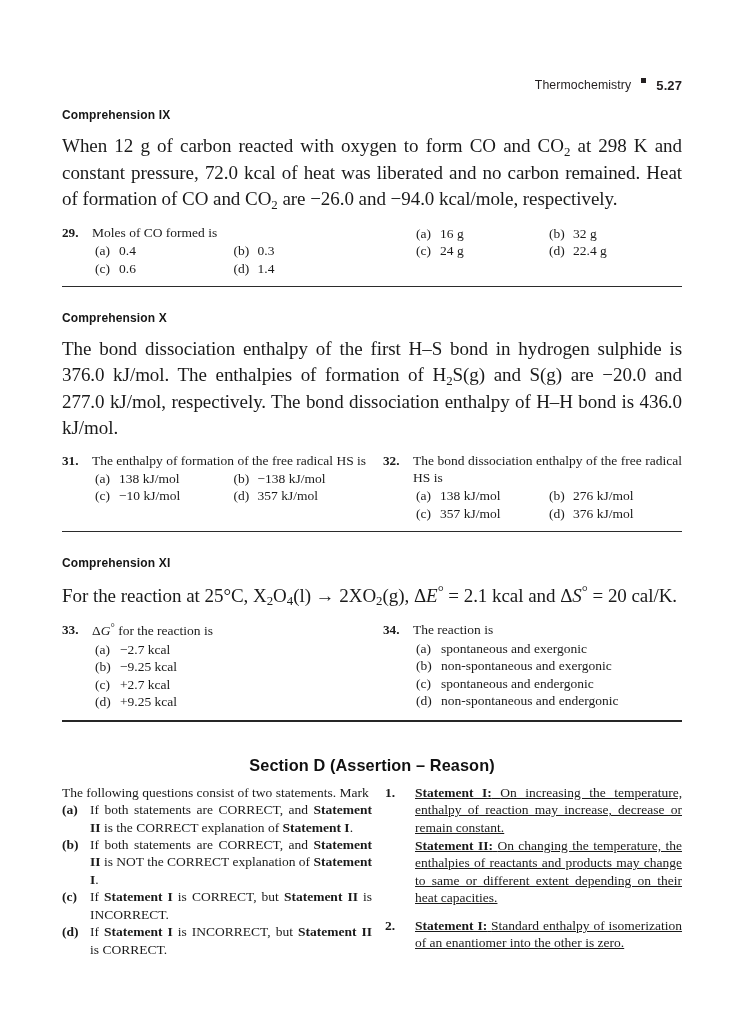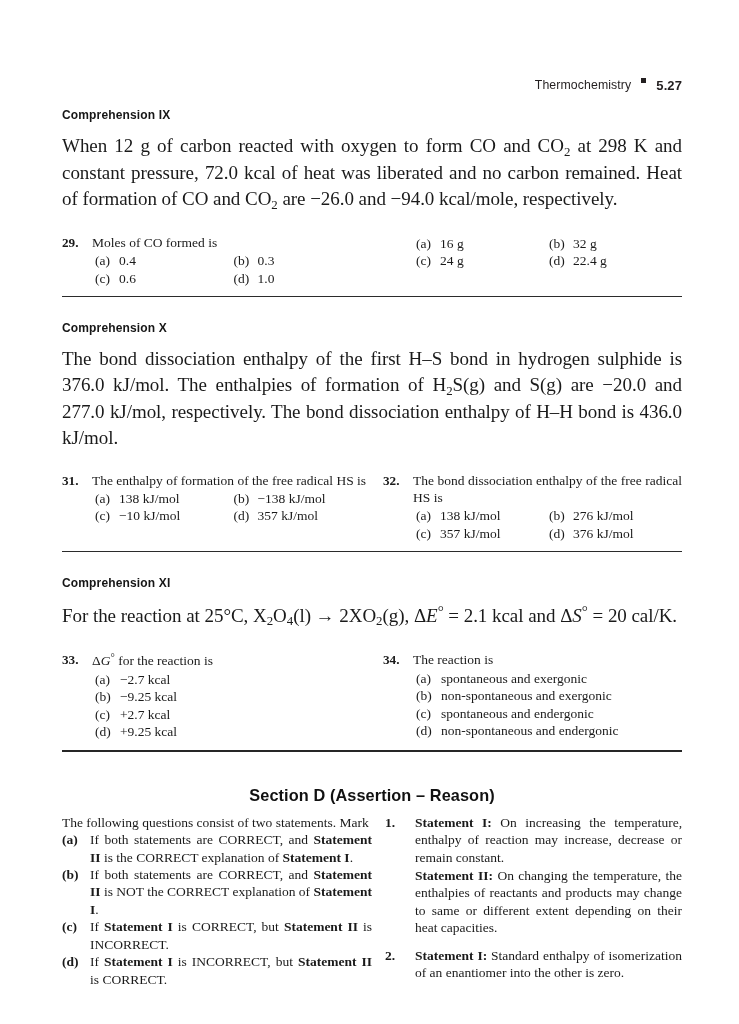--- a/index.html
+++ b/index.html
@@ -74,21 +74,21 @@
     text-align: justify;
     text-justify: inter-word;
     letter-spacing: -.05px;
   }
   p.passage.single { text-align: left; }
 
   
   .qrow {
     display: flex;
     gap: 0px;
-    margin-top: 21px;
+    margin-top: 11px;
   }
   .qcol { width: 310px; box-sizing: border-box; }
   .qcol.right { padding-left: 11px; }
 
   .qhead {
     display: flex;
     font-size: 13.5px;
     line-height: 1.29;
   }
   .qnum {
@@ -176,20 +176,21 @@
     flex: 0 0 30px;
     font-weight: bold;
     text-align: left;
     padding-left: 2px;
   }
   .ar-item .abody { flex: 1 1 auto; }
   .stmt {
     text-align: justify;
     text-justify: inter-word;
     margin: 0;
+    text-decoration: underline;
   }
   .stmt + .stmt { margin-top: 1px; }
   b.lead { font-weight: bold; }
 
   sub { font-size: .68em; vertical-align: -.28em; }
   i.sym { font-style: italic; }
   .sup-deg { font-size: .8em; vertical-align: .38em; }
 </style>
 </head>
 <body>
@@ -222,21 +223,21 @@
             <div class="opt">
               <span class="lab">(b)</span>
               <span class="val">0.3</span>
             </div>
             <div class="opt">
               <span class="lab">(c)</span>
               <span class="val">0.6</span>
             </div>
             <div class="opt">
               <span class="lab">(d)</span>
-              <span class="val">1.0</span>
+              <span class="val">1.4</span>
             </div>
           </div>
         </div>
         <div class="qcol right">
           <div class="opts two-col">
             <div class="opt">
               <span class="lab">(a)</span>
               <span class="val">16 g</span>
             </div>
             <div class="opt">

